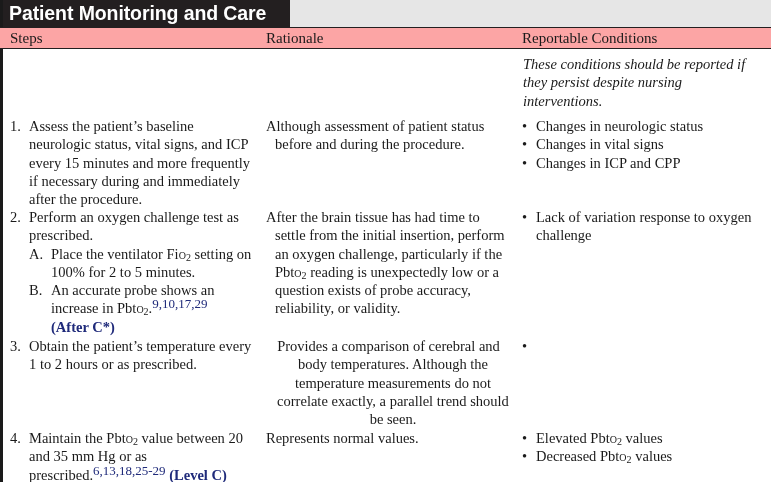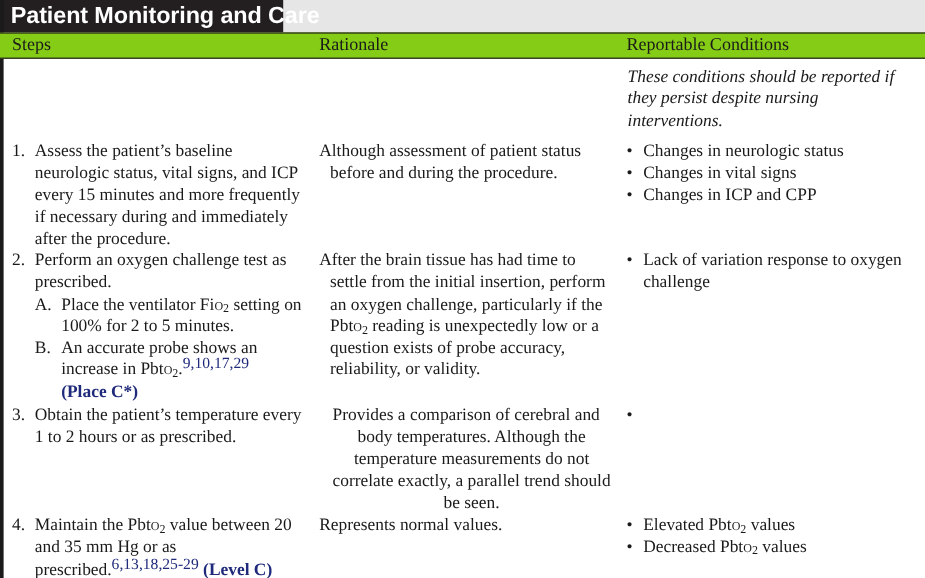--- a/index.html
+++ b/index.html
@@ -1,22 +1,22 @@
 <!DOCTYPE html>
 <html><head>
   <meta charset="utf-8">
   <style>
     html, body { margin: 0; padding: 0; background: #ffffff; }
     body { width: 771px; height: 482px; overflow: hidden; position: relative; font-family: "Liberation Serif", serif; color: #1a1a1a; }
     .page { position: absolute; left: 0; top: 0; width: 771px; height: 482px; }
     .left-rule { position: absolute; left: 0; top: 0; width: 3px; height: 482px; background: #1a1a1a; }
     .title-strip { position: absolute; left: 0; top: 0; width: 771px; height: 27px; background: #e6e6e6; }
-    .title-box { position: absolute; left: 0; top: 0; height: 27px; width: 236px; background: #231f20; }
+    .title-box { position: absolute; left: 0; top: 0; height: 27px; width: 290px; background: #231f20; }
     .title-text { position: absolute; left: 9px; top: 2px; font-family: "Liberation Sans", sans-serif; font-weight: bold; font-size: 19.5px; color: #ffffff; white-space: nowrap; letter-spacing: -0.1px; }
-    .header-row { position: absolute; left: 0; top: 27px; width: 771px; height: 22px; background: #84cc16; border-top: 1.5px solid #231f20; border-bottom: 1.5px solid #231f20; box-sizing: border-box; }
+    .header-row { position: absolute; left: 0; top: 27px; width: 771px; height: 22px; background: #fca5a5; border-top: 1.5px solid #231f20; border-bottom: 1.5px solid #231f20; box-sizing: border-box; }
     .hcell { position: absolute; top: 2px; font-size: 15px; white-space: nowrap; }
     .col1 { left: 10px; }
     .col2 { left: 266px; }
     .col3 { left: 522px; }
     .cell { position: absolute; font-size: 14.5px; line-height: 18.3px; }
     .note { font-style: italic; width: 240px; }
     .step { width: 245px; }
     .step .num { position: absolute; left: 0; top: 0; }
     .step .body { margin-left: 19px; }
     .sub { position: relative; margin-left: 19px; }
@@ -62,21 +62,21 @@
 
   <div class="cell step" style="left:10px; top:208px;">
     <span class="num">2.</span>
     <div class="body">Perform an oxygen challenge test as prescribed.</div>
     <div class="sub">
       <span class="letter">A.</span>
       <div class="subbody"><span>Place the ventilator Fi</span><span class="sc">o</span><sub class="s2">2</sub><span> setting on 100% for 2 to 5 minutes.</span></div>
     </div>
     <div class="sub">
       <span class="letter">B.</span>
-      <div class="subbody"><span>An accurate probe shows an increase in Pbt</span><span class="sc">o</span><sub class="s2">2</sub><span>.</span><sup class="ref">9,10,17,29</sup><br><span class="level">(Place C*)</span></div>
+      <div class="subbody"><span>An accurate probe shows an increase in Pbt</span><span class="sc">o</span><sub class="s2">2</sub><span>.</span><sup class="ref">9,10,17,29</sup><br><span class="level">(After C*)</span></div>
     </div>
   </div>
   <div class="cell rat" style="left:266px; top:208px; width:245px;"><span>After the brain tissue has had time to settle from the initial insertion, perform an oxygen challenge, particularly if the Pbt</span><span class="sc">o</span><sub class="s2">2</sub><span> reading is unexpectedly low or a question exists of probe accuracy, reliability, or validity.</span></div>
   <ul class="cell bullets" style="left:522px; top:208px; width:230px;">
     <li><span class="dot">•</span><span>Lack of variation response to oxygen challenge</span></li>
   </ul>
 
   <div class="cell step" style="left:10px; top:337px;">
     <span class="num">3.</span>
     <div class="body">Obtain the patient’s temperature every 1 to 2 hours or as prescribed.</div>

